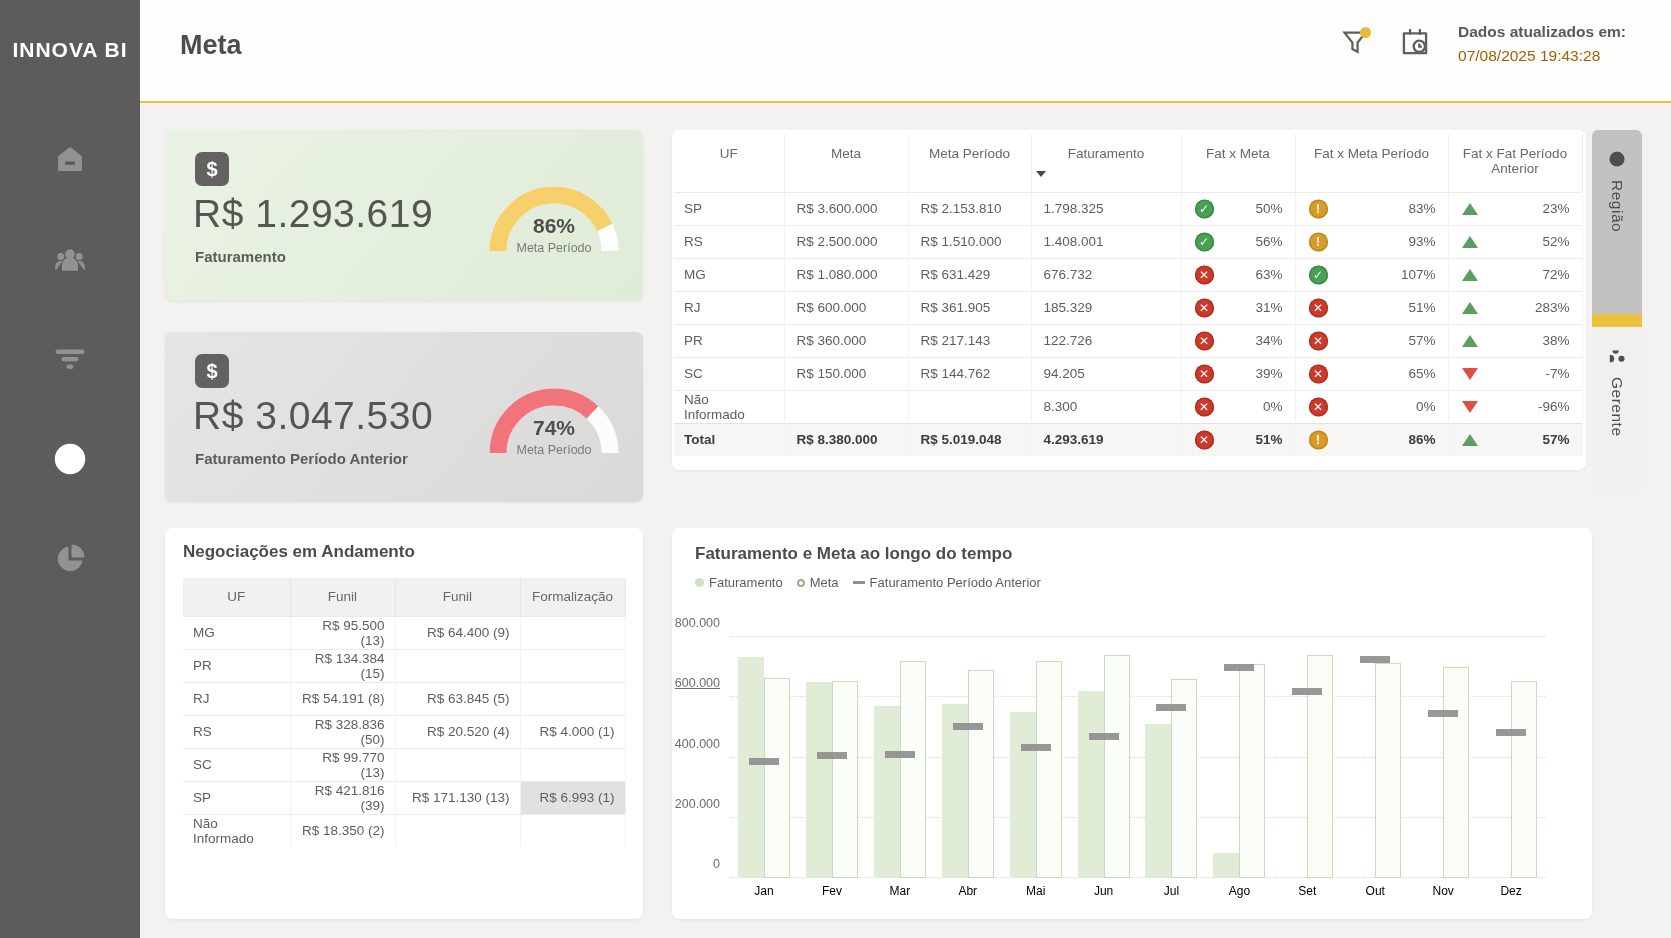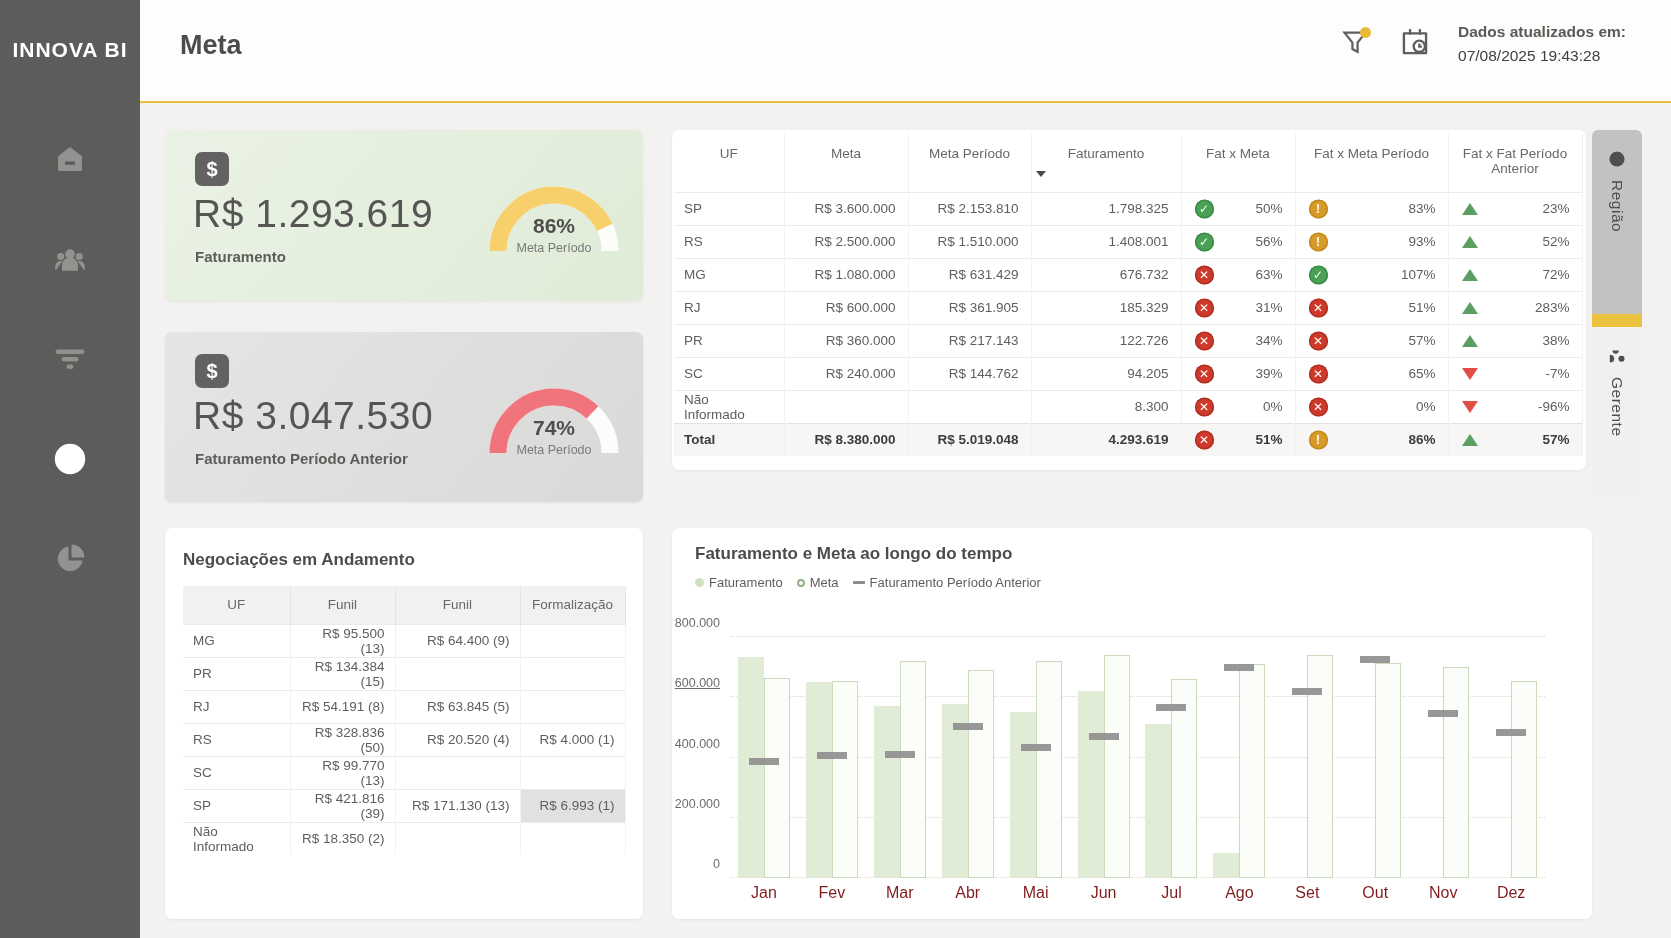--- a/index.html
+++ b/index.html
@@ -16,41 +16,41 @@
   .nav-btn svg { fill:#939290; stroke:#939290; }
   .nav-btn.active svg { fill:#ffffff; stroke:#ffffff; }
   
   .header { position:absolute; left:140px; top:0; width:1531px; height:103px; background:#fdfdfc; border-bottom:2px solid #e7c13c; }
   .page-title { position:absolute; left:40px; top:30px; font-size:27px; font-weight:600; color:#4d4c4a; }
   .hdr-right { position:absolute; right:45px; top:20px; display:flex; align-items:center; gap:26px; }
   .hdr-icon { position:relative; width:34px; height:34px; display:flex; align-items:center; justify-content:center; cursor:pointer; }
   .badge-dot { position:absolute; top:0; right:1px; width:11px; height:11px; border-radius:50%; background:#e9b93a; }
   .updated { line-height:1.55; font-size:15.5px; }
   .updated .l1 { font-weight:700; color:#5b5a58; }
-  .updated .l2 { color:#404040; }
+  .updated .l2 { color:#a16207; }
   
   .card { position:absolute; background:#fff; border-radius:7px; box-shadow:0 1px 3px rgba(0,0,0,.06); }
   
   .kpi1 { left:165px; top:130px; width:478px; height:171px; background:linear-gradient(130deg,#eaf2e5 0%,#dfecd7 100%); }
   .kpi2 { left:165px; top:332px; width:478px; height:170px; background:linear-gradient(130deg,#e5e5e4 0%,#d9d9d8 100%); }
   .dollar { position:absolute; left:30px; top:22px; width:34px; height:34px; border-radius:7px; background:#636260; color:#fff;
             font-size:20px; font-weight:700; display:flex; align-items:center; justify-content:center; }
   .kpi-value { position:absolute; left:28px; top:62px; font-size:39px; color:#565553; letter-spacing:.5px; }
   .kpi-label { position:absolute; left:30px; top:118px; font-size:15px; font-weight:700; color:#5d5c5a; }
   .gauge-wrap { position:absolute; right:24px; top:55px; width:130px; height:72px; }
   .gauge-txt { position:absolute; width:100%; text-align:center; top:29px; font-size:21px; font-weight:600; color:#4f4e4c; }
   .gauge-sub { position:absolute; width:100%; text-align:center; top:56px; font-size:12.5px; color:#7a7977; }
   
   .tablecard { left:672px; top:130px; width:914px; height:340px; padding:4px 2px; }
   table.rt { border-collapse:collapse; width:908px; table-layout:fixed; font-size:13.5px; }
   table.rt th { font-weight:400; color:#6a6866; text-align:center; vertical-align:top; padding-top:12px; height:58px;
                 border-right:1px solid #f1efed; cursor:pointer; }
   table.rt td { height:33px; border-top:1px solid #edebe9; border-right:1px solid #f4f2f0; color:#605e5c; padding:0 12px; }
   table.rt .l { text-align:left; padding-left:10px; }
-  table.rt .r { text-align:right; }
+  table.rt .r { text-align:left; }
   table.rt .ic-cell { text-align:right; position:relative; }
   table.rt .ic-cell .pct { display:inline-block; }
   table.rt .ic-cell .lead { position:absolute; left:13px; top:50%; transform:translateY(-50%); }
   table.rt tr.total td { font-weight:700; color:#3d3c3b; background:#f7f6f5; border-top:1px solid #e4e2e0; }
   .sort-arrow { display:inline-block; width:0; height:0; border-left:5px solid transparent; border-right:5px solid transparent;
                 border-top:6px solid #4a4948; margin-top:10px; float:left; margin-left:4px; }
   .cicon { width:19px; height:19px; border-radius:50%; display:inline-flex; align-items:center; justify-content:center;
            color:#fff; font-size:12px; font-weight:700; line-height:1; }
   .ic-check { background:#4aa155; box-shadow:inset 0 0 0 1.5px #3b8a46; }
   .ic-check::before { content:"✓"; }
@@ -63,21 +63,21 @@
   .ic-down { border-top:12px solid #e04f46; }
   
   .side-tabs { position:absolute; left:1592px; top:130px; width:50px; height:367px; border-radius:6px; overflow:hidden; }
   .vtab { width:50px; display:flex; flex-direction:column; align-items:center; padding-top:20px; gap:8px; cursor:pointer; }
   .vtab .vlabel { writing-mode:vertical-rl; font-size:15.5px; color:#4f4e4c; letter-spacing:.5px; }
   .vtab.t1 { height:184px; background:#c3c2c1; }
   .tab-divider { height:13px; background:#eac23f; }
   .vtab.t2 { height:170px; background:#f1f0ee; }
   .vtab svg { transform:rotate(90deg); fill:#4f4e4c; }
   
-  .negcard { left:165px; top:528px; width:478px; height:391px; padding:20px 18px; }
+  .negcard { left:165px; top:528px; width:478px; height:391px; padding:12px 18px; }
   .neg-title { font-size:17px; font-weight:700; color:#4d4c4a; margin:2px 0 16px 0; }
   table.nt { border-collapse:collapse; width:442px; table-layout:fixed; font-size:13.5px; }
   table.nt th { font-weight:400; color:#6a6866; background:#f2f1f0; height:38px; border-right:1px solid #e7e5e3; cursor:pointer; }
   table.nt td { height:33px; border-top:1px solid #edebe9; border-right:1px solid #f4f2f0; color:#605e5c; padding:0 10px; }
   table.nt .l { text-align:left; }
   table.nt .r { text-align:right; }
   table.nt td.hl { background:#e2e1e0;margin-left:20px; }
   
   .chartcard { left:672px; top:528px; width:920px; height:391px; }
   .chart-title { position:absolute; left:23px; top:16px; font-size:17px; font-weight:700; color:#4d4c4a; }
@@ -89,21 +89,21 @@
   .plot-area { position:absolute; left:58px; top:109px; width:815px; height:241px; }
   .gridline { position:absolute; left:0; width:100%; border-top:1px dotted #dcd9d5; }
   .ylabels { position:absolute; left:0px; top:109px; width:52px; height:241px; }
   .ylab { position:absolute; right:4px; font-size:12.5px; color:#6f6d6b; transform:translateY(-7px); }
   .groups { position:absolute; left:0; top:0; width:100%; height:100%; display:flex; }
   .grp { position:relative; flex:1 1 0; height:100%; }
   .bar-fill { position:absolute; bottom:0; left:calc(50% - 26px); width:26px; background:#e1ecd7; cursor:pointer; }
   .bar-meta { position:absolute; bottom:0; left:50%; width:26px; background:#fbfdf9; border:1px solid #c9dabd; cursor:pointer; }
   .bar-dash { position:absolute; left:calc(50% - 15px); width:30px; height:7px; background:#8f8f8f; opacity:.92; }
   .xlabels { position:absolute; left:58px; top:356px; width:815px; display:flex; }
-  .xlab { flex:1 1 0; text-align:center; font-size:16px; color:#7f1d1d; }
+  .xlab { flex:1 1 0; text-align:center; font-size:12px; color:#000000; }
 </style>
 </head>
 <body>
 
 <div class="sidebar">
   <div class="logo">INNOVA BI</div>
   <div class="nav">
     <div class="nav-btn">
       <span>
         <svg width="30" height="30" viewBox="0 0 24 24" stroke="none">
@@ -273,21 +273,21 @@
         <td class="l">PR</td>
         <td class="r">R$ 360.000</td>
         <td class="r">R$ 217.143</td>
         <td class="r">122.726</td>
         <td class="ic-cell"><span class="cicon lead ic-x"></span><span class="pct">34%</span></td>
         <td class="ic-cell"><span class="cicon lead ic-x"></span><span class="pct">57%</span></td>
         <td class="ic-cell"><span class="tri lead ic-up"></span><span class="pct">38%</span></td>
       </tr>
       <tr>
         <td class="l">SC</td>
-        <td class="r">R$ 240.000</td>
+        <td class="r">R$ 150.000</td>
         <td class="r">R$ 144.762</td>
         <td class="r">94.205</td>
         <td class="ic-cell"><span class="cicon lead ic-x"></span><span class="pct">39%</span></td>
         <td class="ic-cell"><span class="cicon lead ic-x"></span><span class="pct">65%</span></td>
         <td class="ic-cell"><span class="tri lead ic-down"></span><span class="pct">-7%</span></td>
       </tr>
       <tr>
         <td class="l">Não Informado</td>
         <td class="r"></td>
         <td class="r"></td>

